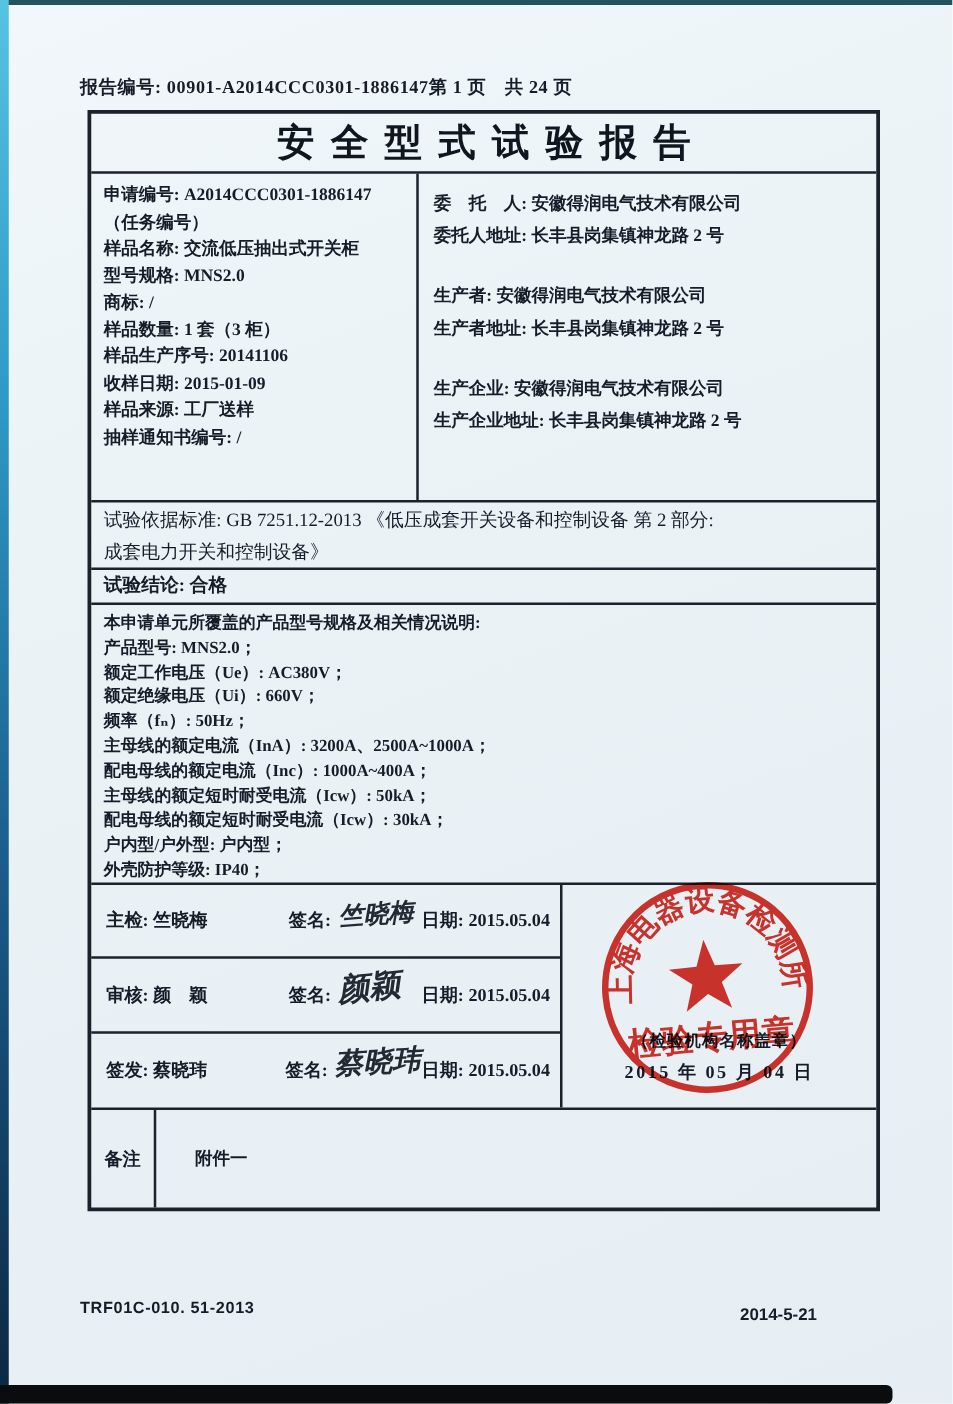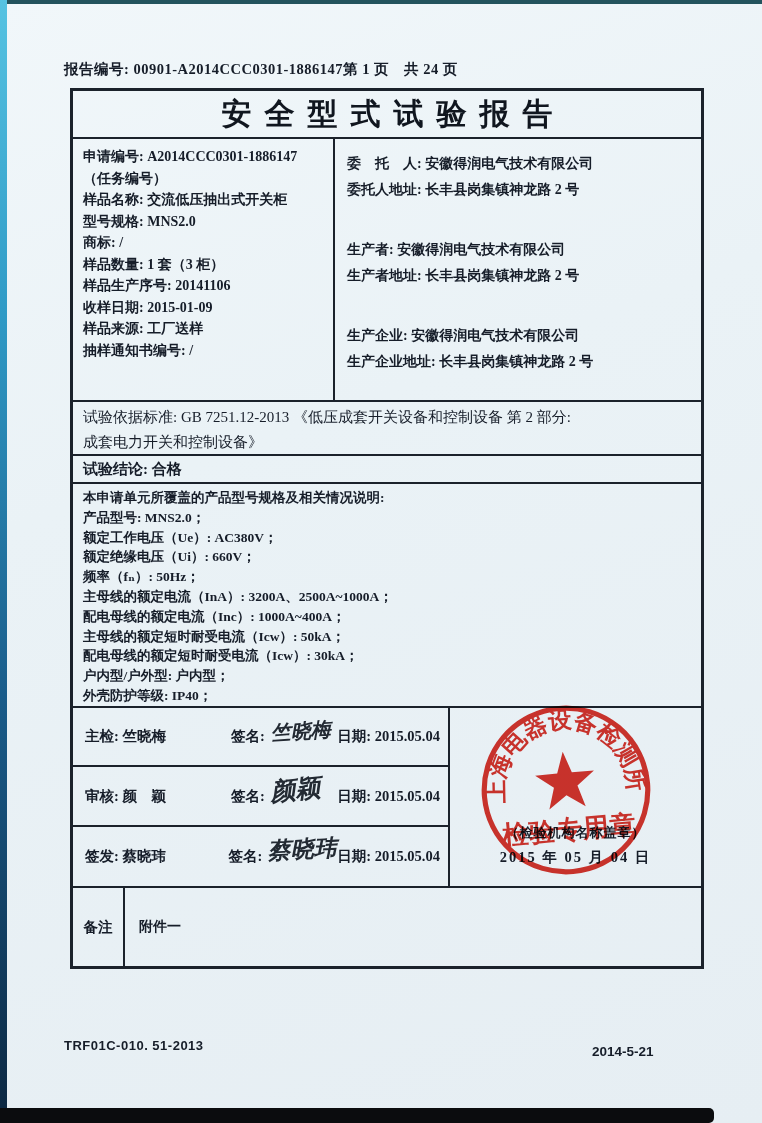--- a/index.html
+++ b/index.html
@@ -23,21 +23,21 @@
 
   .title-row{height:48px;display:flex;align-items:center;justify-content:center;
     font-size:30px;font-weight:bold;letter-spacing:13px;text-indent:13px;color:#10161f;}
 
   .info-row{height:263px;display:flex;}
   .cell{box-sizing:border-box;}
   .info-left{width:262px;border-right:2px solid #1b222b;padding:7px 6px 0 10px;}
   .info-left .ln{font-size:14px;font-weight:bold;line-height:21.5px;white-space:nowrap;}
   .info-right{flex:1;padding:12px 6px 0 12px;}
   .info-right .ln{font-size:14px;font-weight:bold;line-height:26px;white-space:nowrap;}
-  .info-right .gap{margin-top:34px;}
+  .info-right .gap{margin-top:22px;}
 
   .standard-row{height:54px;padding:3px 10px 0 10px;font-size:15px;font-weight:normal;line-height:25px;}
   .conclusion-row{height:28px;padding:0 10px;font-size:15px;font-weight:bold;line-height:26px;}
 
   .coverage-row{height:224px;padding:4px 10px 0 10px;}
   .coverage-row .ln{font-size:13.5px;font-weight:bold;line-height:19.8px;white-space:nowrap;}
 
   .sig-section{height:180px;display:flex;}
   .sig-left{width:377px;border-right:2px solid #1b222b;box-sizing:border-box;display:flex;flex-direction:column;justify-content:center;}
   .sig-row{height:60px;box-sizing:border-box;border-bottom:2px solid #1b222b;display:flex;align-items:center;
@@ -55,21 +55,21 @@
   .stamp-cell{flex:1;position:relative;}
   .stamp-caption{position:absolute;top:116px;left:0;width:100%;text-align:center;
     font-size:13px;font-weight:bold;letter-spacing:1px;white-space:nowrap;}
   .stamp-date{position:absolute;top:140px;left:0;width:100%;text-align:center;
     font-size:14.5px;font-weight:bold;letter-spacing:2px;white-space:nowrap;}
   .seal{position:absolute;left:28px;top:-6px;mix-blend-mode:multiply;opacity:0.93;transform:rotate(-5deg);}
 
   .remark-row{height:78px;display:flex;}
   .remark-label{width:52px;border-right:2px solid #1b222b;box-sizing:border-box;
     display:flex;align-items:center;justify-content:center;font-size:14.5px;font-weight:bold;}
-  .remark-value{flex:1;display:flex;align-items:center;padding-left:14px;font-size:14px;font-weight:bold;}
+  .remark-value{flex:1;display:flex;align-items:center;padding-left:31px;font-size:14px;font-weight:bold;}
 
   .footer-left{position:absolute;left:64px;top:1038px;font-size:13px;font-weight:bold;
     font-family:"Liberation Sans","DejaVu Sans",sans-serif;letter-spacing:0.5px;}
   .footer-right{position:absolute;left:592px;top:1044px;font-size:13.5px;font-weight:bold;
     font-family:"Liberation Sans","DejaVu Sans",sans-serif;}
 </style>
 </head>
 <body>
 
 <div>

